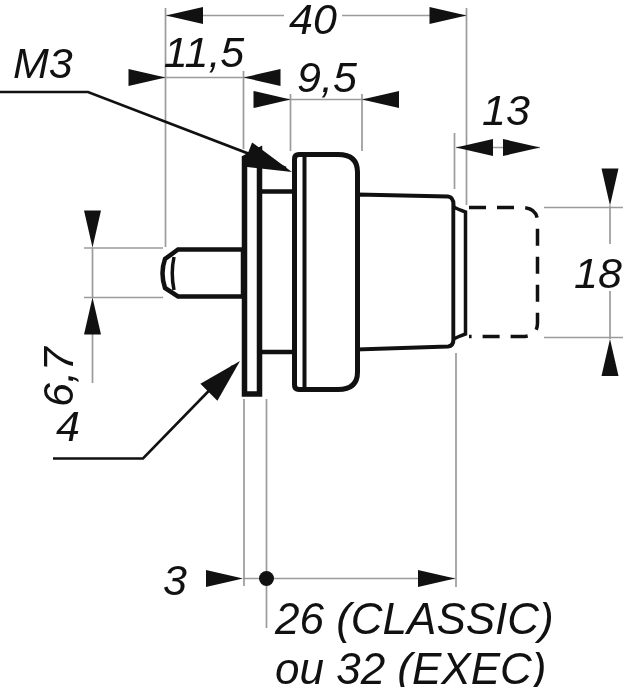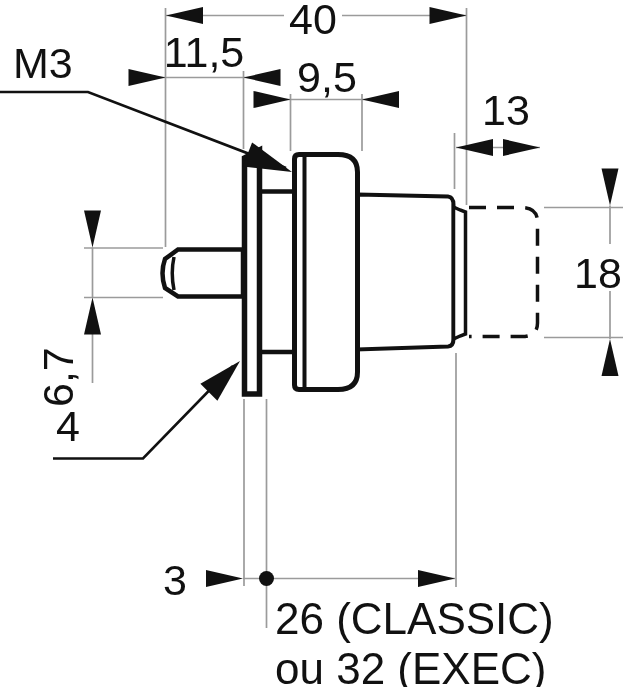--- a/index.html
+++ b/index.html
@@ -1,16 +1,16 @@
 <!DOCTYPE html>
 <html><head>
 <meta charset="utf-8">
 <style>
   html,body{margin:0;padding:0;background:#ffffff;}
-  .stage{position:relative;width:623px;height:687px;background:#fff;overflow:hidden;}
+  .stage{position:relative;width:623px;height:687px;background:#fff;overflow:hidden;font-style:italic;}
   svg{display:block;}
   .dimtext{font-family:"Liberation Sans","DejaVu Sans",sans-serif;font-size:43px;fill:#111;}
   .notetext{font-family:"Liberation Sans","DejaVu Sans",sans-serif;font-size:44px;fill:#111;}
   .thin{stroke:#9b9b9b;stroke-width:1.7;fill:none;}
   .leader{stroke:#111;stroke-width:2.6;fill:none;}
   .arrow{fill:#111;stroke:none;}
   .part{stroke:#111;fill:#fff;}
 </style>
 </head>
 <body>

